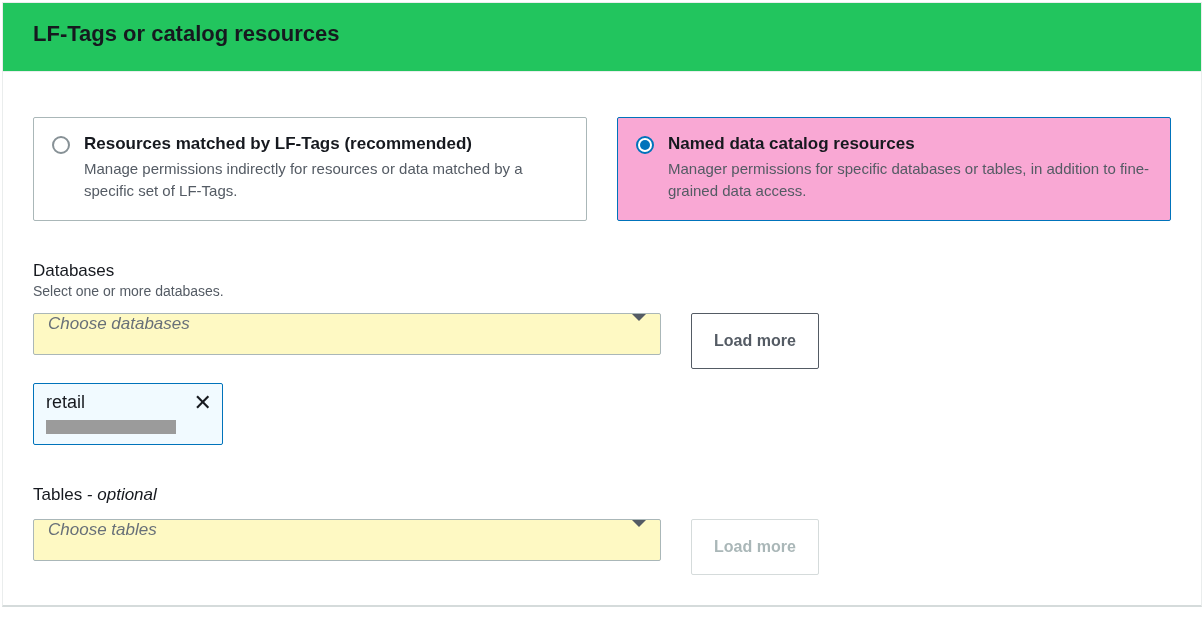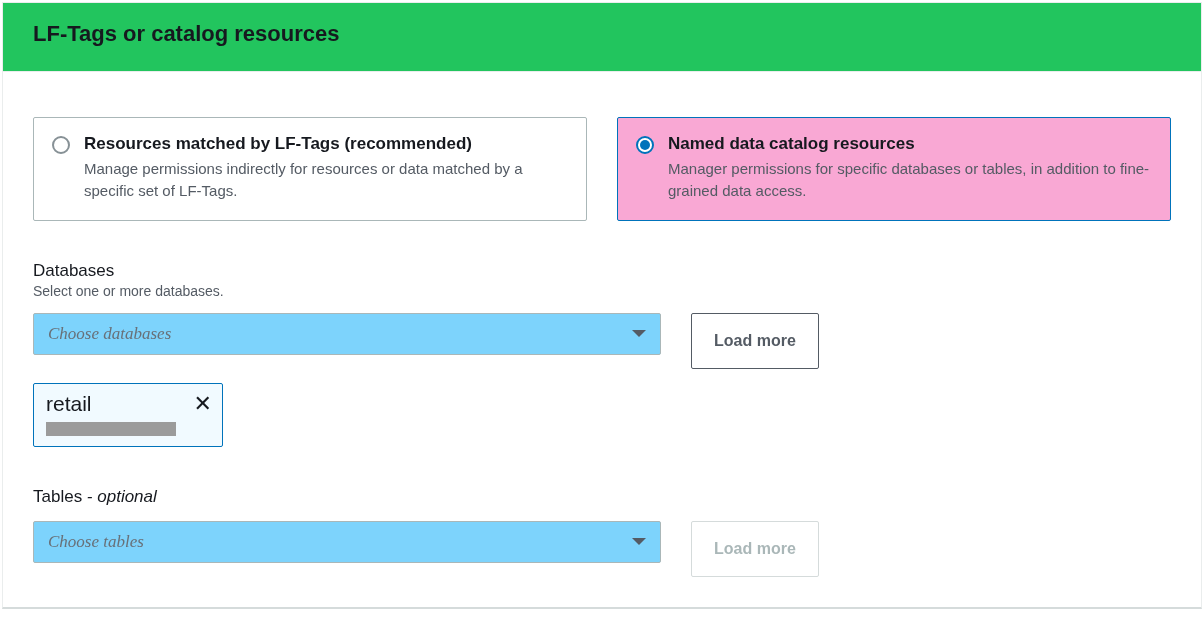--- a/index.html
+++ b/index.html
@@ -101,26 +101,24 @@
     gap: 30px;
     align-items: stretch;
     margin-top: 14px;
   }
   .select-box {
     flex: 0 0 628px;
     border: 1px solid #aab7b8;
     border-radius: 2px;
     height: 42px;
     display: flex;
-    align-items: center;
     justify-content: space-between;
     padding: 0 14px;
-    background: #7dd3fc;
-    cursor: pointer;
-    font-family: Liberation Serif, serif;
+    background: #fef9c3;
+    cursor: pointer;
   }
   .select-placeholder {
     color: #687078;
     font-style: italic;
     font-size: 17px;
   }
   .caret {
     width: 0; height: 0;
     border-left: 7px solid transparent;
     border-right: 7px solid transparent;
@@ -157,21 +155,21 @@
     padding: 8px 10px 10px 12px;
     width: 190px;
     position: relative;
   }
   .token-top {
     display: flex;
     align-items: center;
     justify-content: space-between;
   }
   .token-label {
-    font-size: 21px;
+    font-size: 18px;
     color: #16191f;
   }
   .token-close {
     font-size: 22px;
     line-height: 1;
     color: #16191f;
     cursor: pointer;
     font-weight: 400;
   }
   .token-bar {

